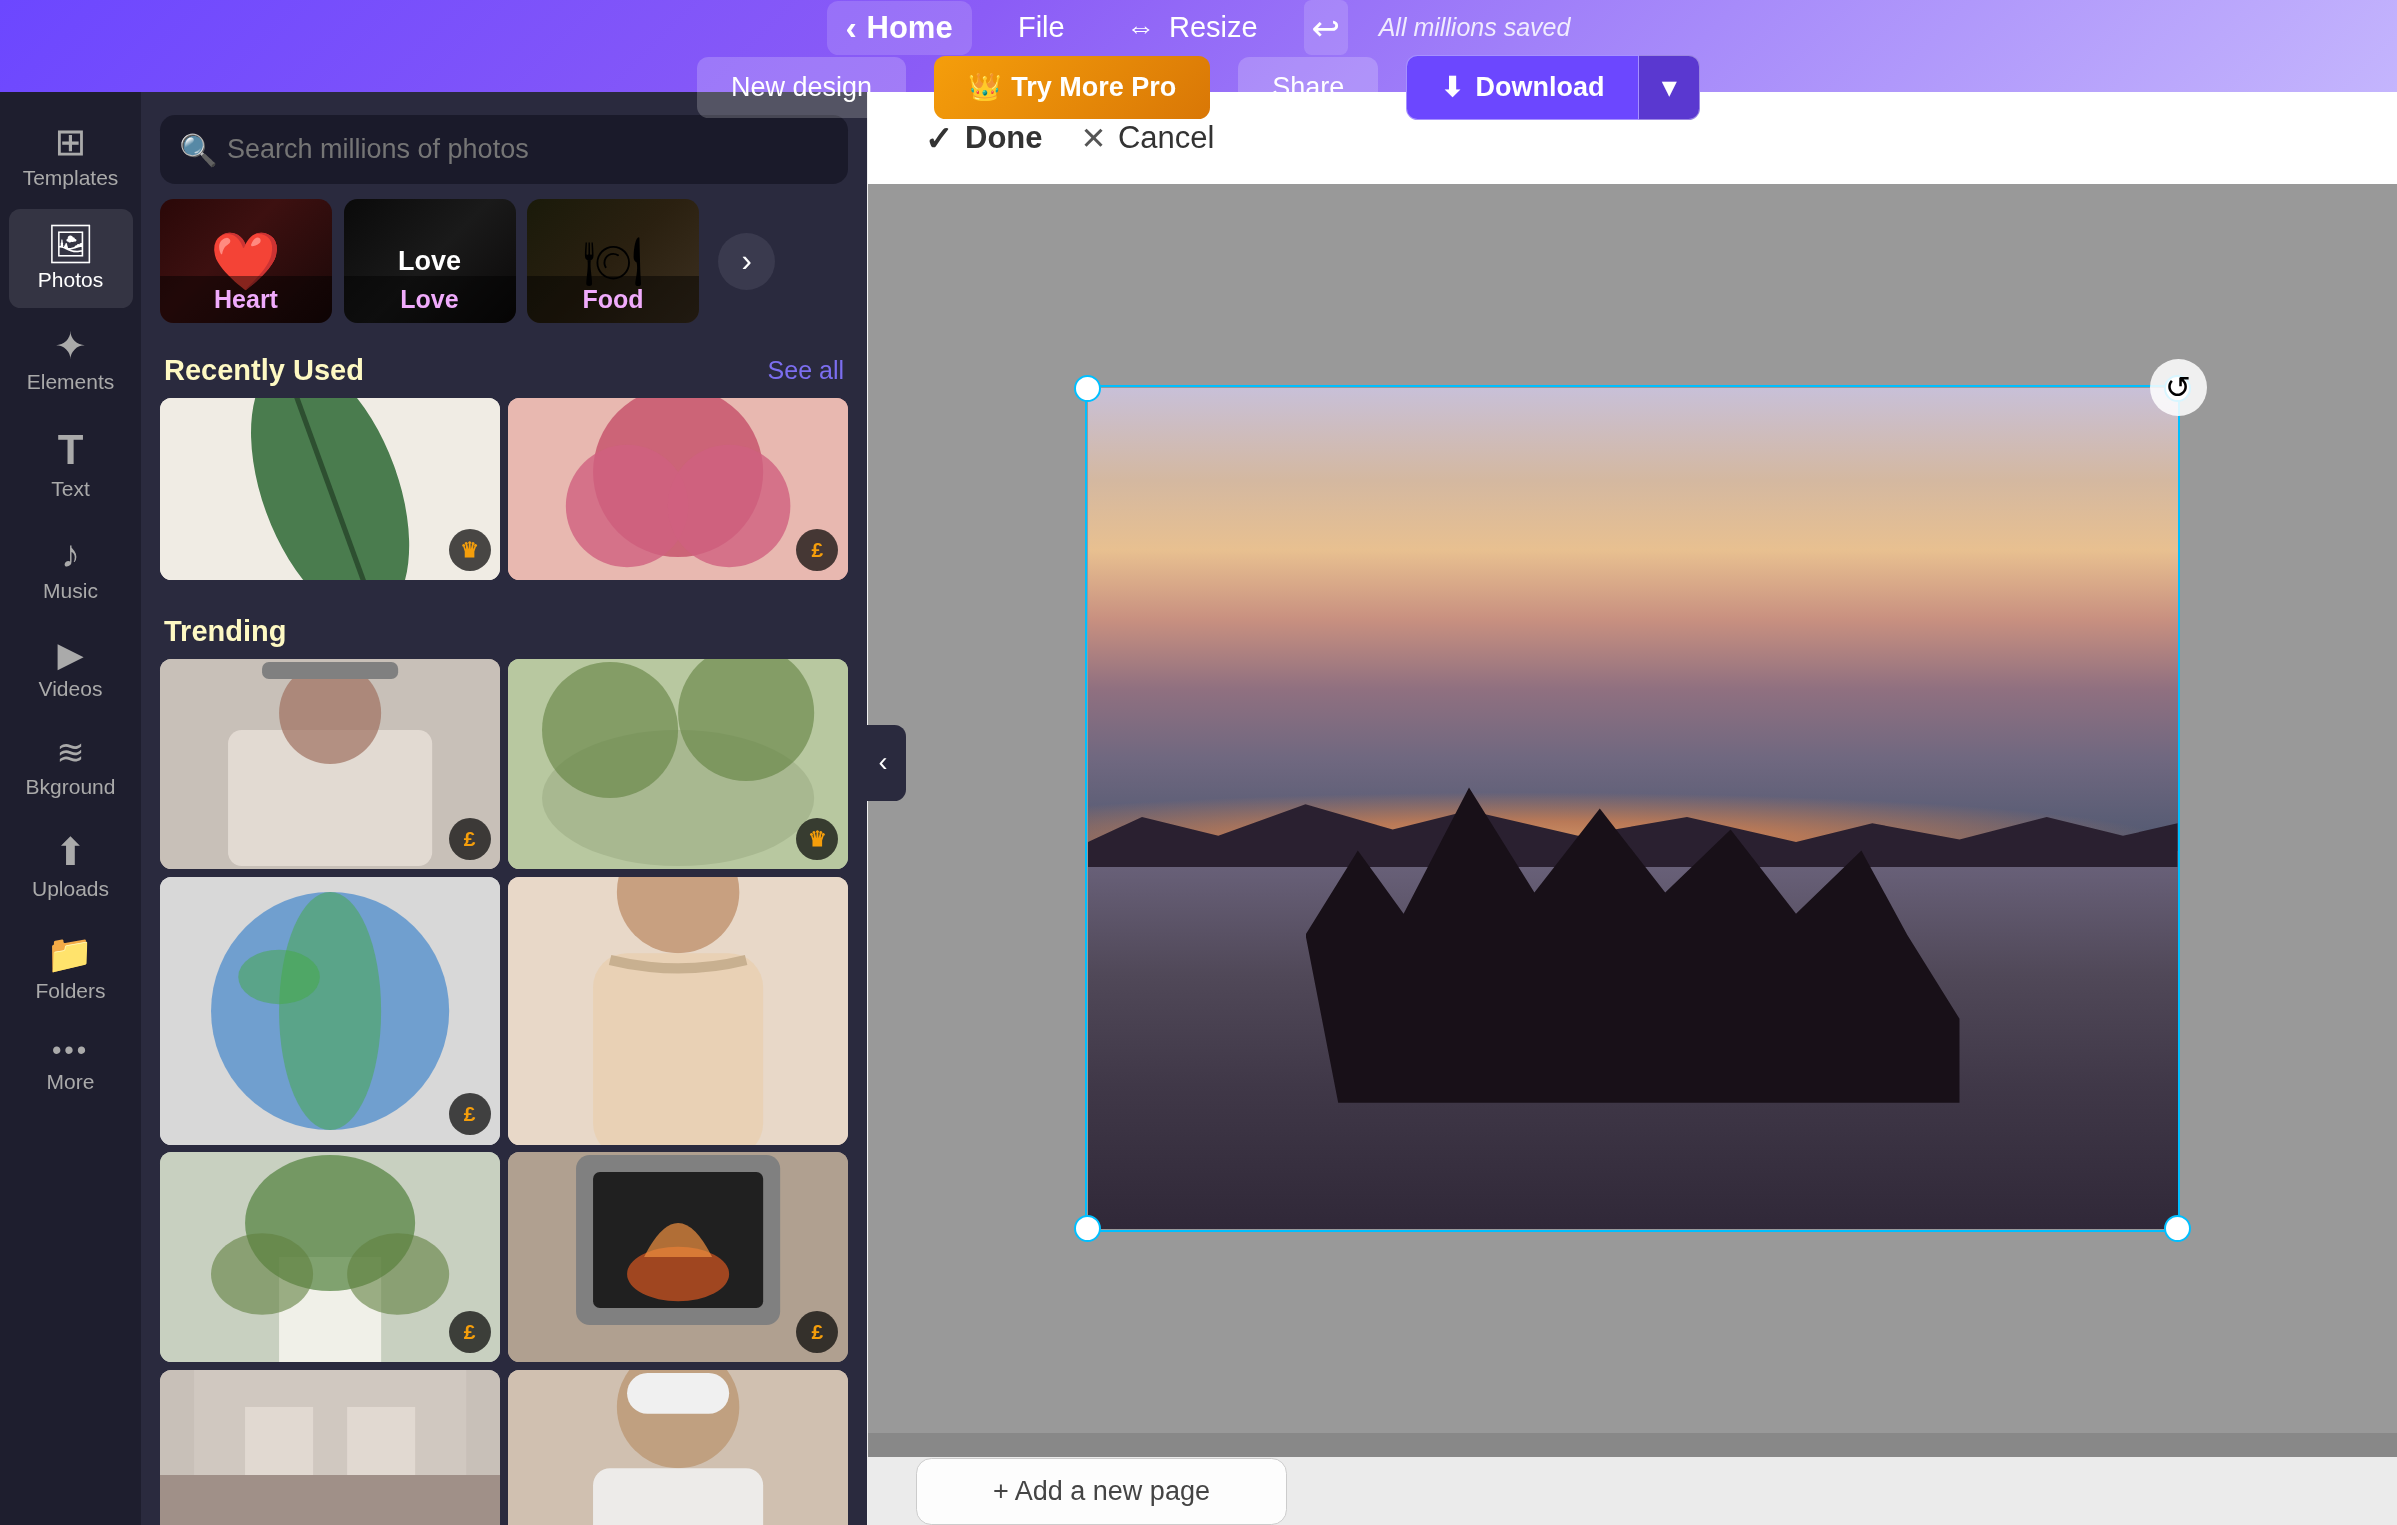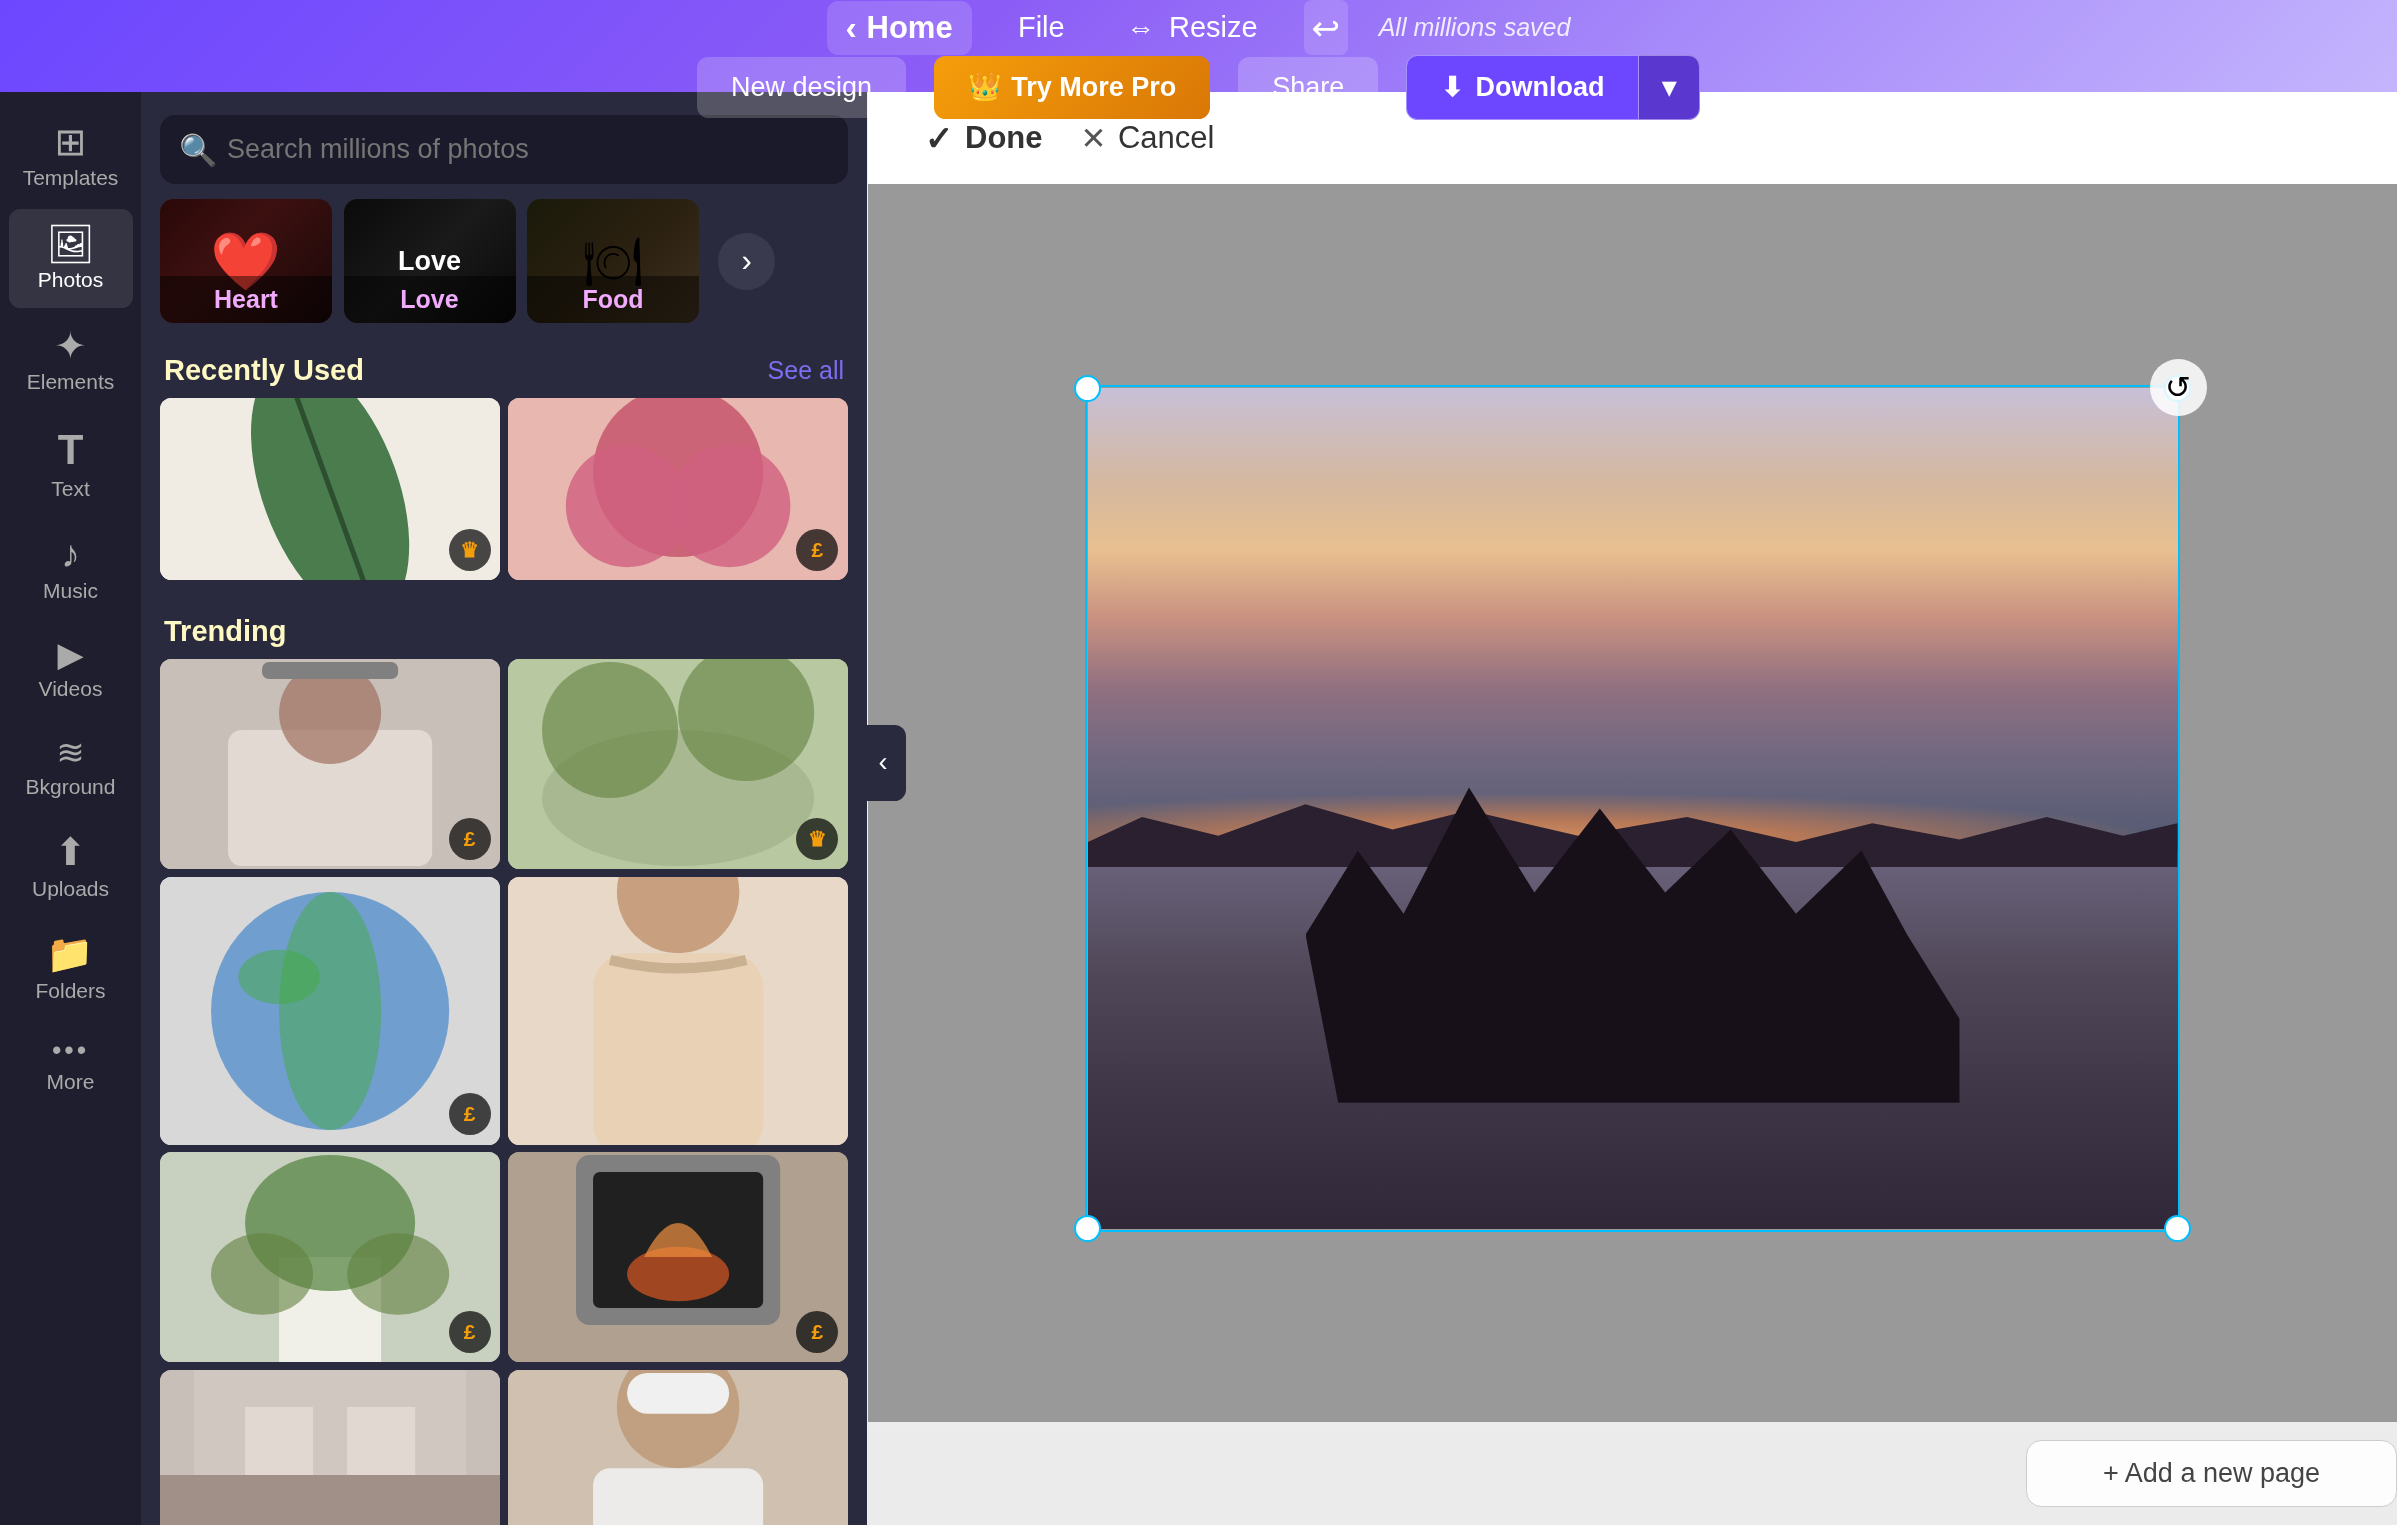--- a/index.html
+++ b/index.html
@@ -224,23 +224,24 @@
     }
     .rotate-handle {
       position: absolute; top: -29px; right: -29px;
       width: 57px; height: 57px; background: rgba(255,255,255,0.85);
       border-radius: 50%; display: flex; align-items: center; justify-content: center;
       font-size: 31px; cursor: pointer;
     }
 
     
     .add-page-bar {
-      position: absolute; bottom: 0; left: 0; right: 0; height: 103px;
-      display: flex; align-items: center; justify-content: flex-end;
+      position: absolute; bottom: 0; left: 0; right: 0; height: 68px;
+      display: flex; align-items: center; justify-content: flex-start;
       background: rgba(240,240,240,0.95);
+      padding-left: 48px;
     }
     .add-page-btn {
       background: rgba(255,255,255,0.9); border: 1.4px solid #ccc;
       border-radius: 15.3px; padding: 17px 76px; font-size: 27px;
       color: #444; cursor: pointer; font-weight: 500;
     }
 
     
     .hide-panel-btn {
       position: fixed; left: 860px; top: 50%;

